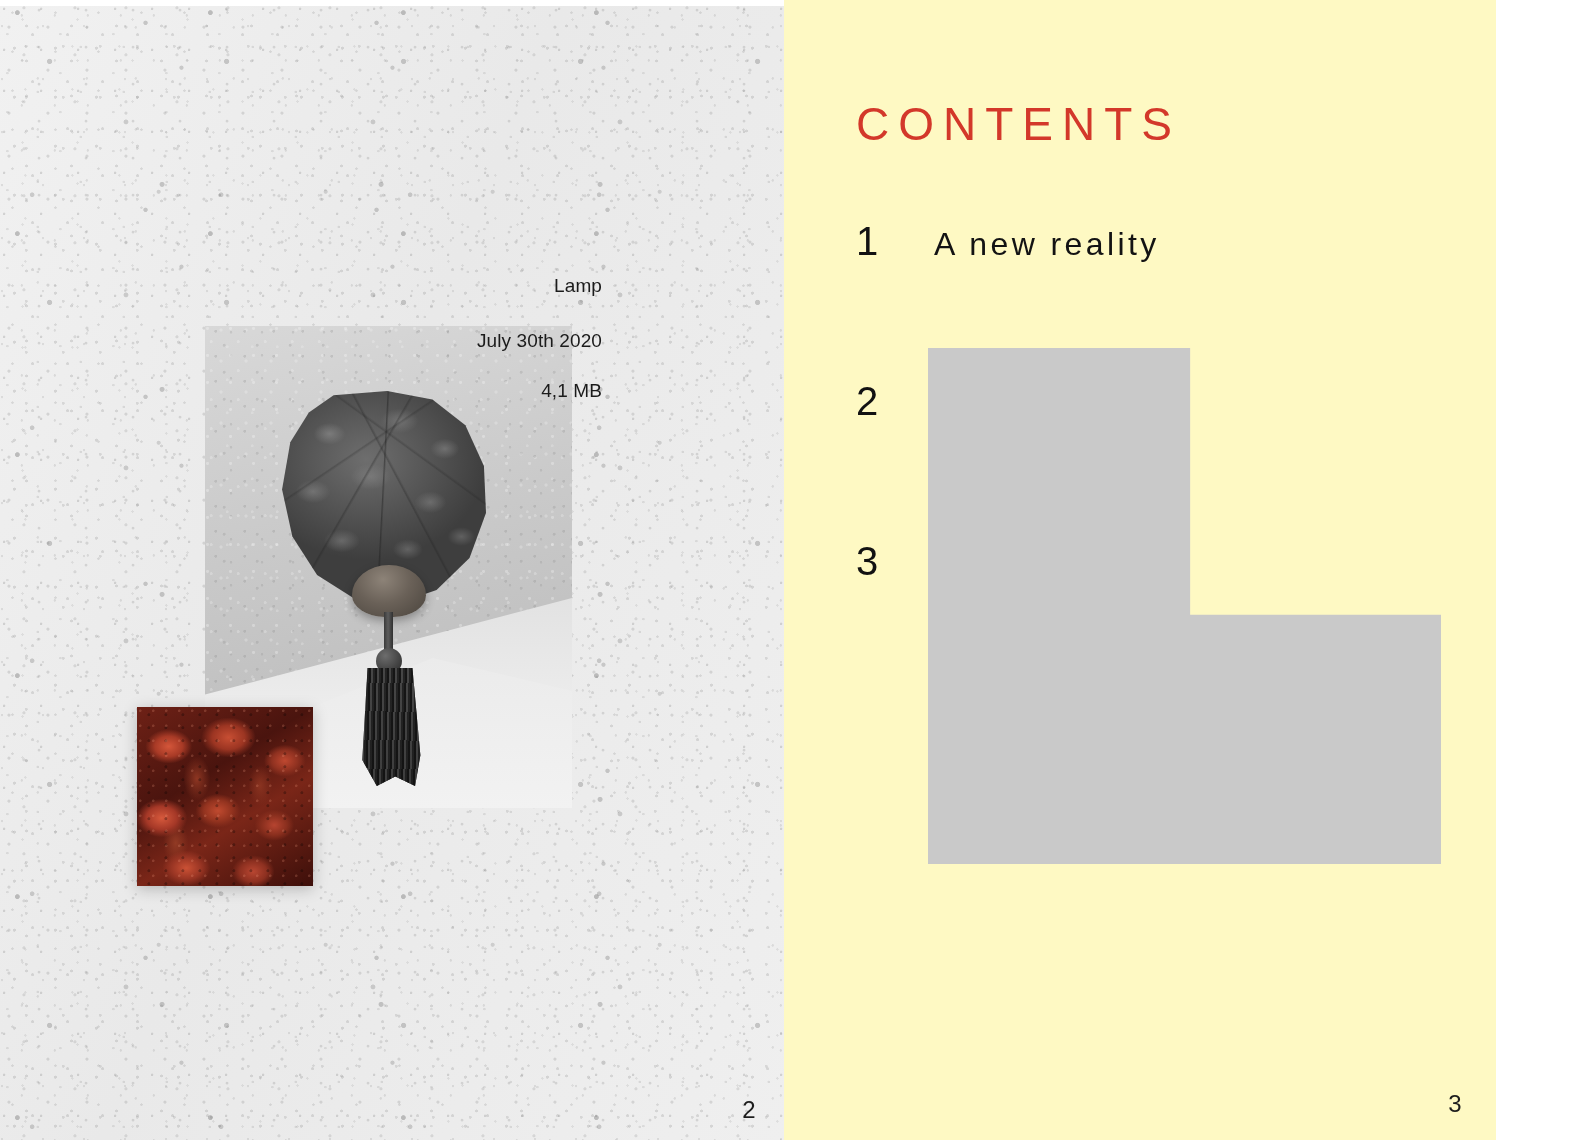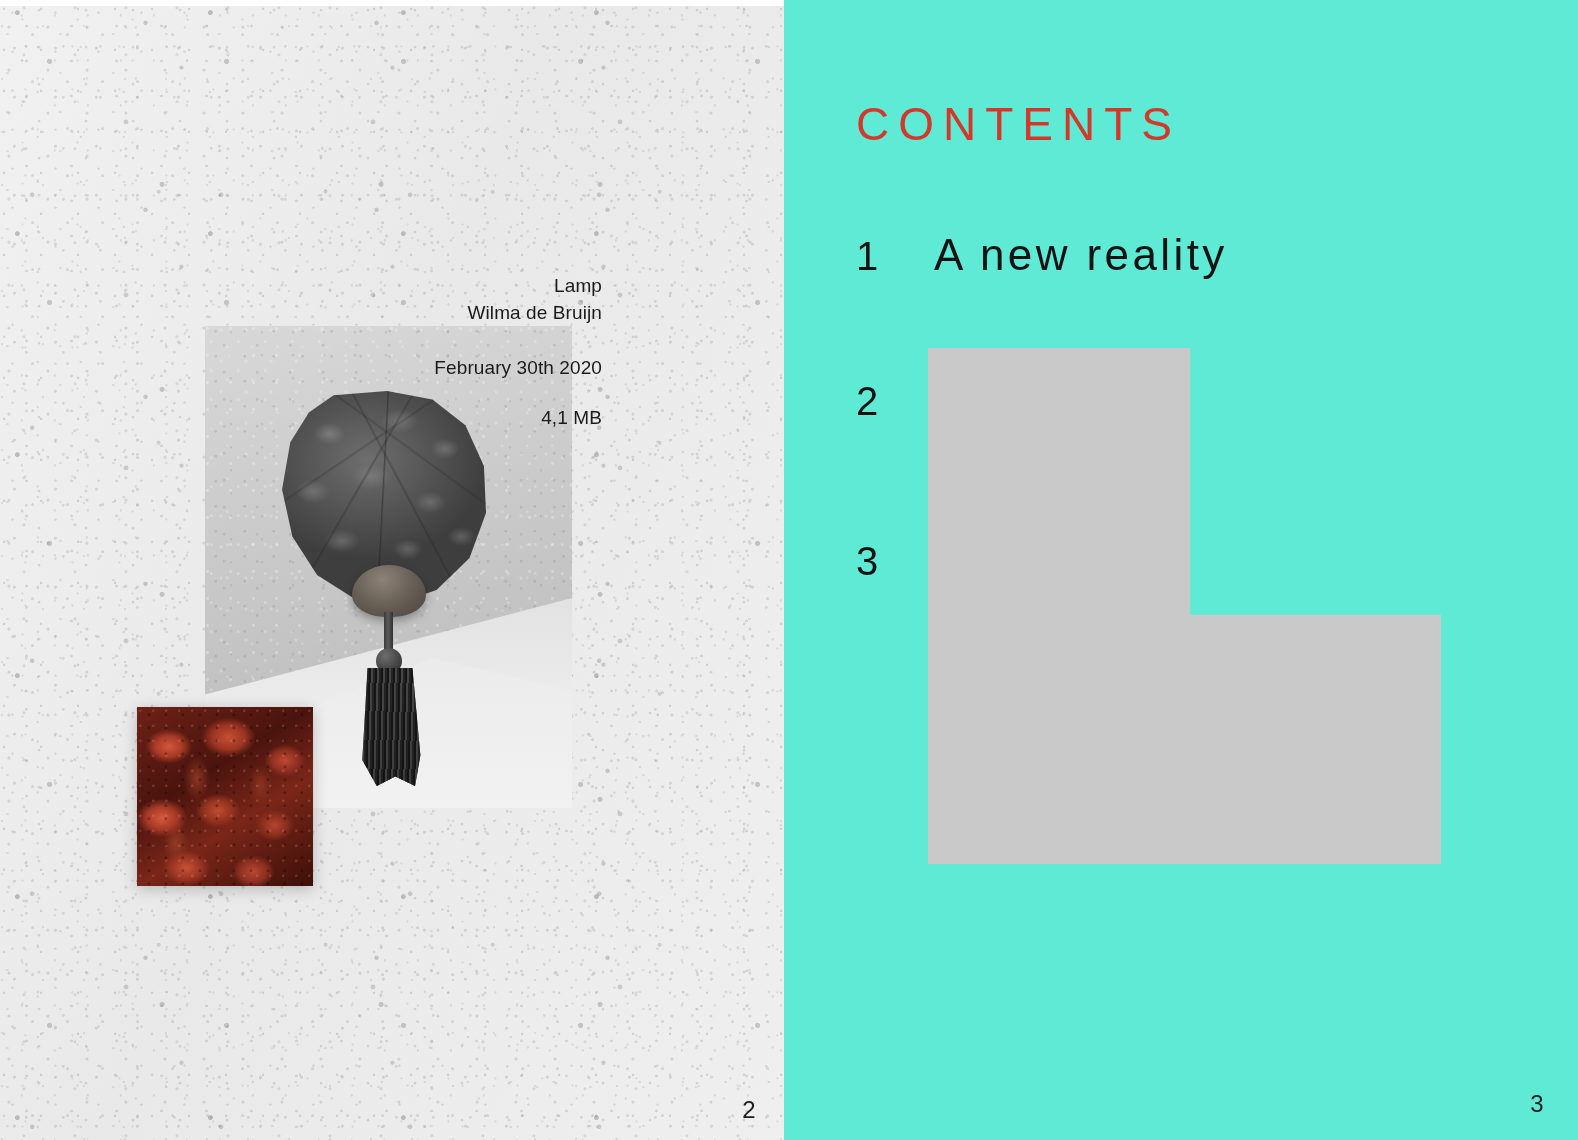--- a/index.html
+++ b/index.html
@@ -252,23 +252,23 @@
     font-size: 24px;
     color: #1d1d1d;
     letter-spacing: .5px;
   }
   .page-num-left  { right: 28px; bottom: 22px; }
   .page-num-right { right: 34px; bottom: 22px; }
 
   
   .page-right {
     position: relative;
-    width: 794px;
+    width: 712px;
     height: 1140px;
-    background: #5eead4;
+    background: #fef9c3;
     overflow: hidden;
   }
   .contents-title {
     position: absolute;
     left: 72px;
     top: 97px;
     font-size: 46px;
     font-weight: 400;
     letter-spacing: 9px;
     color: #d3382a;
@@ -298,24 +298,23 @@
     align-items: baseline;
     white-space: nowrap;
   }
   .toc-num {
     width: 78px;
     font-size: 40px;
     color: #121212;
     letter-spacing: 0;
   }
   .toc-label {
-    font-size: 44px;
+    font-size: 32px;
     color: #131313;
     letter-spacing: 3.4px;
-    margin-top: 11px;
   }
   .row-1 { left: 72px; top: 219px; }
   .row-2 { left: 72px; top: 379px; }
   .row-3 { left: 72px; top: 539px; }
 </style>
 </head>
 <body>
 
 <div class="spread">
 
@@ -336,23 +335,22 @@
       <div class="lamp-tassel"></div>
     </div>
 
     <div class="inset-red">
       <div class="fabric"></div>
       <div class="fabric-grain"></div>
     </div>
 
     <div class="caption">
       <div>Lamp</div>
-      <div>Wilma de Bruijn</div>
       <div class="gap-lg"></div>
-      <div>February 30th 2020</div>
+      <div>July 30th 2020</div>
       <div class="gap-md"></div>
       <div>4,1  MB</div>
     </div>
 
     <div class="page-num page-num-left">2</div>
   </div>
 
   <div class="page-right">
 
     <div class="contents-title">CONTENTS</div>

